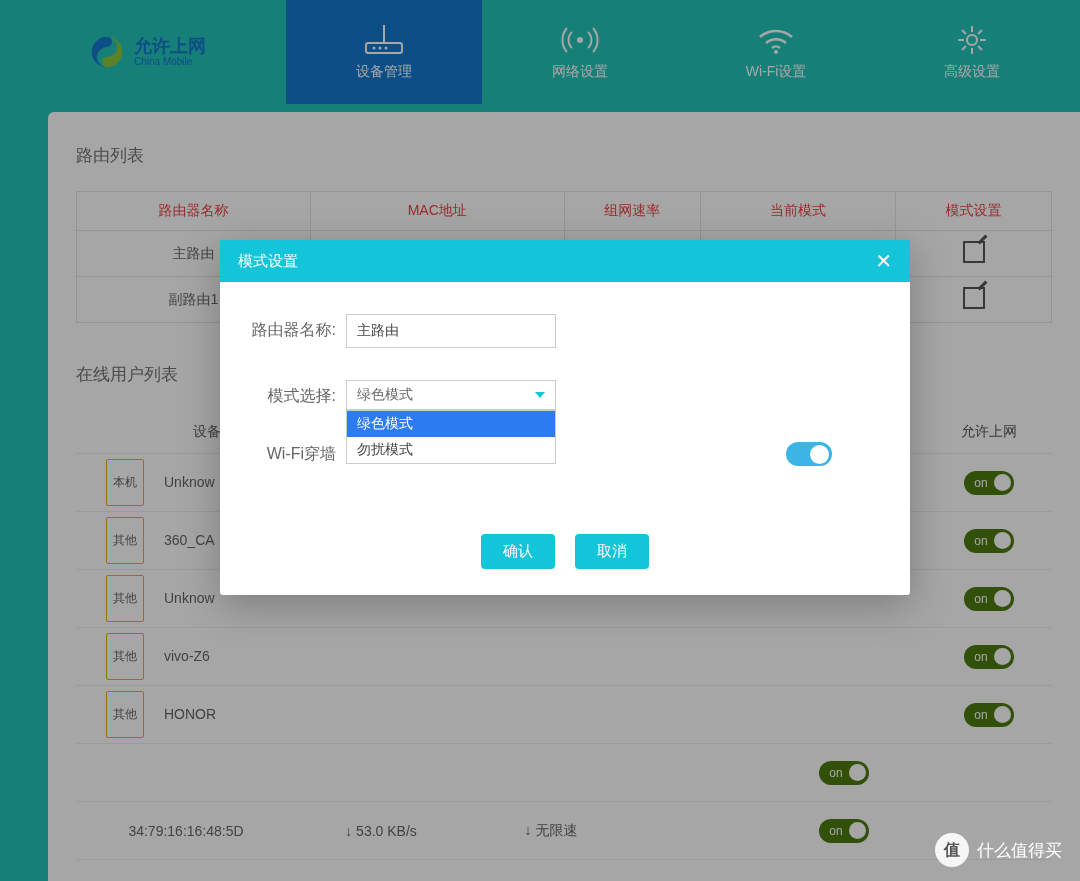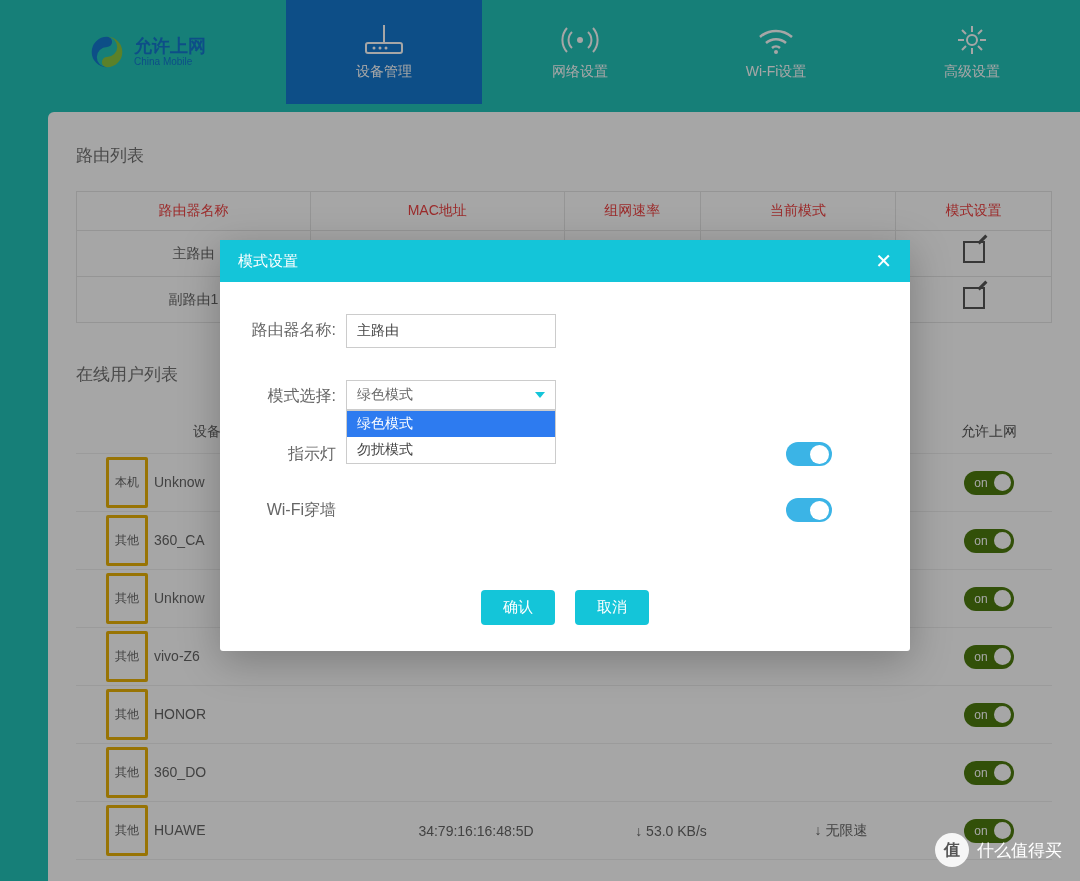--- a/index.html
+++ b/index.html
@@ -13,21 +13,21 @@
 .nav-item{width:196px;height:104px;display:flex;flex-direction:column;align-items:center;justify-content:center;gap:6px;color:#fff;font-size:14px;cursor:pointer}
 .nav-item.active{background:#1478d0}
 .nav-icon{height:34px;display:flex;align-items:center;justify-content:center}
 .main{position:absolute;top:112px;left:48px;right:0;bottom:0;background:#fff;border-radius:6px 0 0 0;padding:32px 28px}
 .section-title{color:#737373;font-size:17px;margin-bottom:24px}
 .table{width:100%;border:1px solid #e5e5e5;border-collapse:collapse;margin-bottom:40px}
 .table th,.table td{border:1px solid #e5e5e5;padding:10px 8px;text-align:center;font-size:14px;color:#666;font-weight:normal}
 .table th{color:#ef4444}
 .edit-icon{display:inline-block;width:22px;height:22px;border:2px solid #555;position:relative;cursor:pointer}
 .edit-icon::after{content:"";position:absolute;width:11px;height:3px;background:#555;top:-5px;right:-5px;transform:rotate(-45deg)}
-.tag{display:inline-block;border:3px solid #eab308;padding:14px 6px;font-size:12px;color:#666;margin-right:6px;border-radius:2px}
+.tag{display:inline-block;border:1px solid #eab308;padding:14px 6px;font-size:12px;color:#666;margin-right:20px;border-radius:2px}
 .device-row{display:flex;align-items:center;height:58px;border-bottom:1px solid #eee}
 .device-name{width:290px;text-align:left;padding-left:30px;font-size:14px;color:#666}
 .device-name .dn{display:inline;max-width:170px;vertical-align:middle}
 .device-mac{width:220px;text-align:center;font-size:14px;color:#666}
 .device-speed{width:170px;text-align:center;font-size:14px;color:#666}
 .device-limit{width:170px;text-align:center;font-size:14px;color:#666}
 .device-allow{flex:1;text-align:center}
 .device-header{display:flex;height:44px;align-items:center;font-size:14px;color:#555;border-bottom:1px solid #eee}
 .pill{display:inline-flex;align-items:center;background:#4d7c0f;color:#fff;border-radius:12px;height:24px;padding:0 3px 0 10px;font-size:12px;cursor:pointer}
 .pill-knob{width:17px;height:17px;background:#fff;border-radius:50%;margin-left:6px}
@@ -177,28 +177,26 @@
         <div class="device-allow"><span class="pill">on<span class="pill-knob"></span></span></div>
       </div>
       <div class="device-row">
         <div class="device-name"><span class="tag">其他</span><span class="dn">HONOR</span></div>
         <div class="device-mac"></div>
         <div class="device-speed"></div>
         <div class="device-limit"></div>
         <div class="device-allow"><span class="pill">on<span class="pill-knob"></span></span></div>
       </div>
       <div class="device-row">
-        <div class="device-name"><span class="tag">其他</span><span class="dn">360_DO</span></div>
-        <div class="device-mac"></div>
-        <div class="device-speed"></div>
-        <div class="device-limit"></div>
-        <div class="device-allow"><span class="pill">on<span class="pill-knob"></span></span></div>
-      </div>
-      <div class="device-row">
-        <div class="device-name"><span class="tag">其他</span><span class="dn">HUAWE</span></div>
+        <div class="device-mac"></div>
+        <div class="device-speed"></div>
+        <div class="device-limit"></div>
+        <div class="device-allow"><span class="pill">on<span class="pill-knob"></span></span></div>
+      </div>
+      <div class="device-row">
         <div class="device-mac">34:79:16:16:48:5D</div>
         <div class="device-speed">↓ 53.0 KB/s</div>
         <div class="device-limit">↓ 无限速</div>
         <div class="device-allow"><span class="pill">on<span class="pill-knob"></span></span></div>
       </div>
     </div>
 </div>
 
 <div class="overlay"></div>
 
@@ -218,24 +216,20 @@
         <div class="select-display">
           <span>绿色模式</span>
           <span class="caret"></span>
         </div>
         <div class="dropdown">
           <div class="dropdown-item sel">绿色模式</div>
           <div class="dropdown-item">勿扰模式</div>
         </div>
       </div>
     </div>
-    <div class="form-row" style="align-items:center;margin-top:30px">
-      <div class="form-label" style="padding-top:0">指示灯</div>
-      <div class="toggle"></div>
-    </div>
     <div class="form-row" style="align-items:center">
       <div class="form-label" style="padding-top:0">Wi-Fi穿墙</div>
       <div class="toggle"></div>
     </div>
   </div>
   <div class="modal-footer">
     <button class="btn">确认</button>
     <button class="btn">取消</button>
   </div>
 </div>

